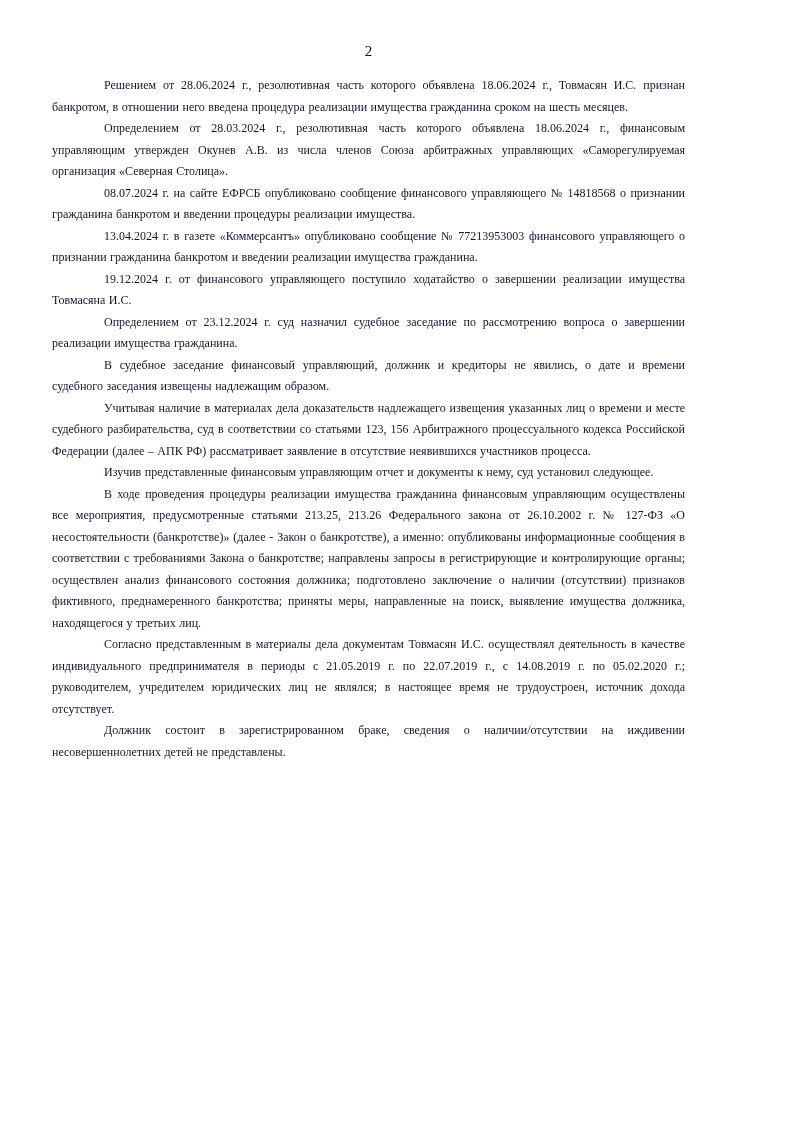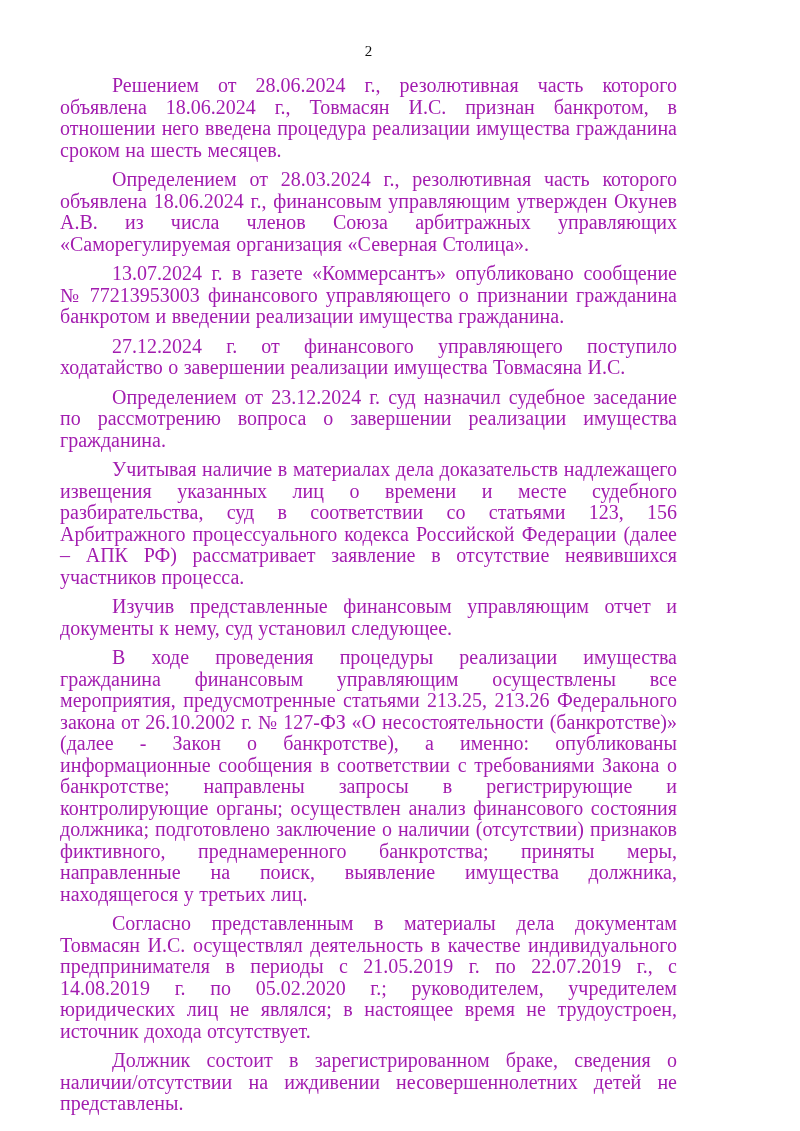--- a/index.html
+++ b/index.html
@@ -22,40 +22,42 @@
     background: #ffffff;
   }
   .page-number {
     text-align: center;
     font-size: 15px;
     line-height: 22px;
     margin-bottom: 13px;
     color: #111111;
   }
   .body-text p {
-    margin: 8px;
-    font-size: 20px;
+    margin: 0;
+    font-size: 12px;
     line-height: 21.5px;
     text-align: justify;
     text-indent: 52px;
-    color: #a21caf;
+    color: #0f172a;
     word-spacing: 0.5px;
   }
 </style>
 </head>
 <body>
 
 <div class="page">
   <div class="page-number">2</div>
 
   <div class="body-text">
     <p>Решением от 28.06.2024 г., резолютивная часть которого объявлена 18.06.2024 г., Товмасян И.С. признан банкротом, в отношении него введена процедура реализации имущества гражданина сроком на шесть месяцев.</p>
     <p>Определением от 28.03.2024 г., резолютивная часть которого объявлена 18.06.2024 г., финансовым управляющим утвержден Окунев А.В. из числа членов Союза арбитражных управляющих «Саморегулируемая организация «Северная Столица».</p>
-    <p>13.07.2024 г. в газете «Коммерсантъ» опубликовано сообщение № 77213953003 финансового управляющего о признании гражданина банкротом и введении реализации имущества гражданина.</p>
-    <p>27.12.2024 г. от финансового управляющего поступило ходатайство о завершении реализации имущества Товмасяна И.С.</p>
+    <p>08.07.2024 г. на сайте ЕФРСБ опубликовано сообщение финансового управляющего № 14818568 о признании гражданина банкротом и введении процедуры реализации имущества.</p>
+    <p>13.04.2024 г. в газете «Коммерсантъ» опубликовано сообщение № 77213953003 финансового управляющего о признании гражданина банкротом и введении реализации имущества гражданина.</p>
+    <p>19.12.2024 г. от финансового управляющего поступило ходатайство о завершении реализации имущества Товмасяна И.С.</p>
     <p>Определением от 23.12.2024 г. суд назначил судебное заседание по рассмотрению вопроса о завершении реализации имущества гражданина.</p>
+    <p>В судебное заседание финансовый управляющий, должник и кредиторы не явились, о дате и времени судебного заседания извещены надлежащим образом.</p>
     <p>Учитывая наличие в материалах дела доказательств надлежащего извещения указанных лиц о времени и месте судебного разбирательства, суд в соответствии со статьями 123, 156 Арбитражного процессуального кодекса Российской Федерации (далее – АПК РФ) рассматривает заявление в отсутствие неявившихся участников процесса.</p>
     <p>Изучив представленные финансовым управляющим отчет и документы к нему, суд установил следующее.</p>
     <p>В ходе проведения процедуры реализации имущества гражданина финансовым управляющим осуществлены все мероприятия, предусмотренные статьями 213.25, 213.26 Федерального закона от 26.10.2002 г. № 127-ФЗ «О несостоятельности (банкротстве)» (далее - Закон о банкротстве), а именно: опубликованы информационные сообщения в соответствии с требованиями Закона о банкротстве; направлены запросы в регистрирующие и контролирующие органы; осуществлен анализ финансового состояния должника; подготовлено заключение о наличии (отсутствии) признаков фиктивного, преднамеренного банкротства; приняты меры, направленные на поиск, выявление имущества должника, находящегося у третьих лиц.</p>
     <p>Согласно представленным в материалы дела документам Товмасян И.С. осуществлял деятельность в качестве индивидуального предпринимателя в периоды с 21.05.2019 г. по 22.07.2019 г., с 14.08.2019 г. по 05.02.2020 г.; руководителем, учредителем юридических лиц не являлся; в настоящее время не трудоустроен, источник дохода отсутствует.</p>
     <p>Должник состоит в зарегистрированном браке, сведения о наличии/отсутствии на иждивении несовершеннолетних детей не представлены.</p>
   </div>
 </div>
 
 </body></html>

